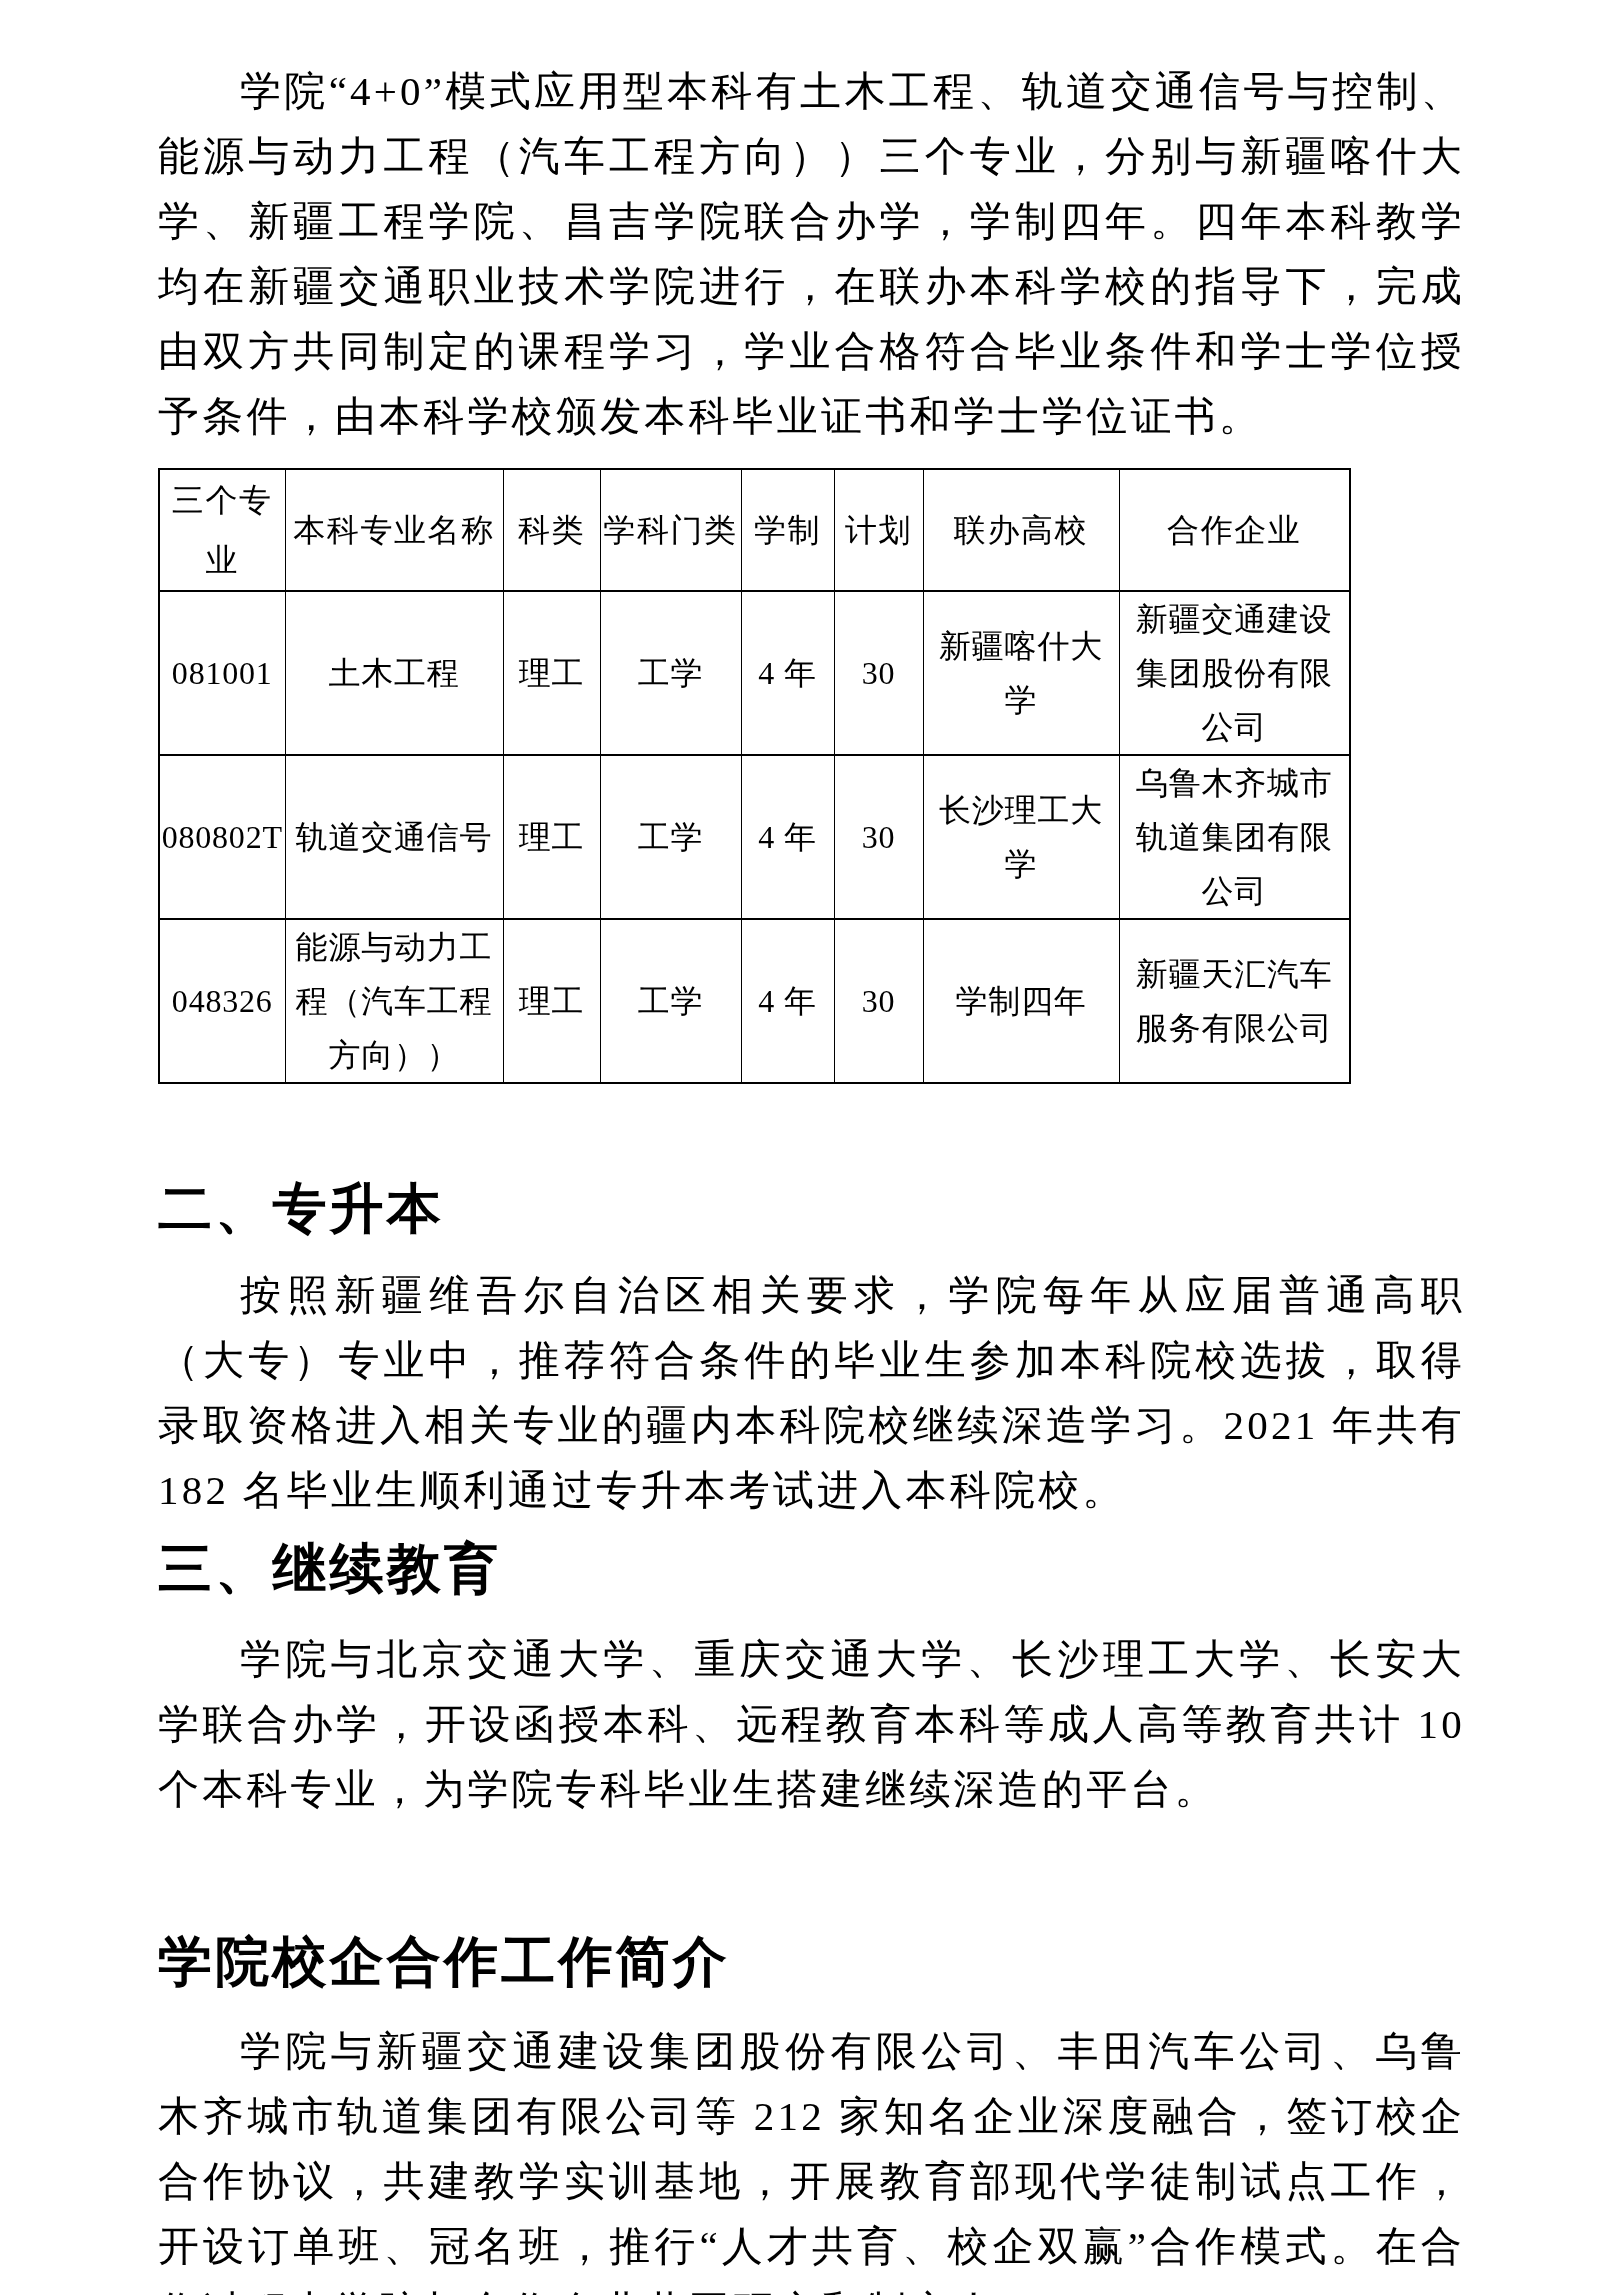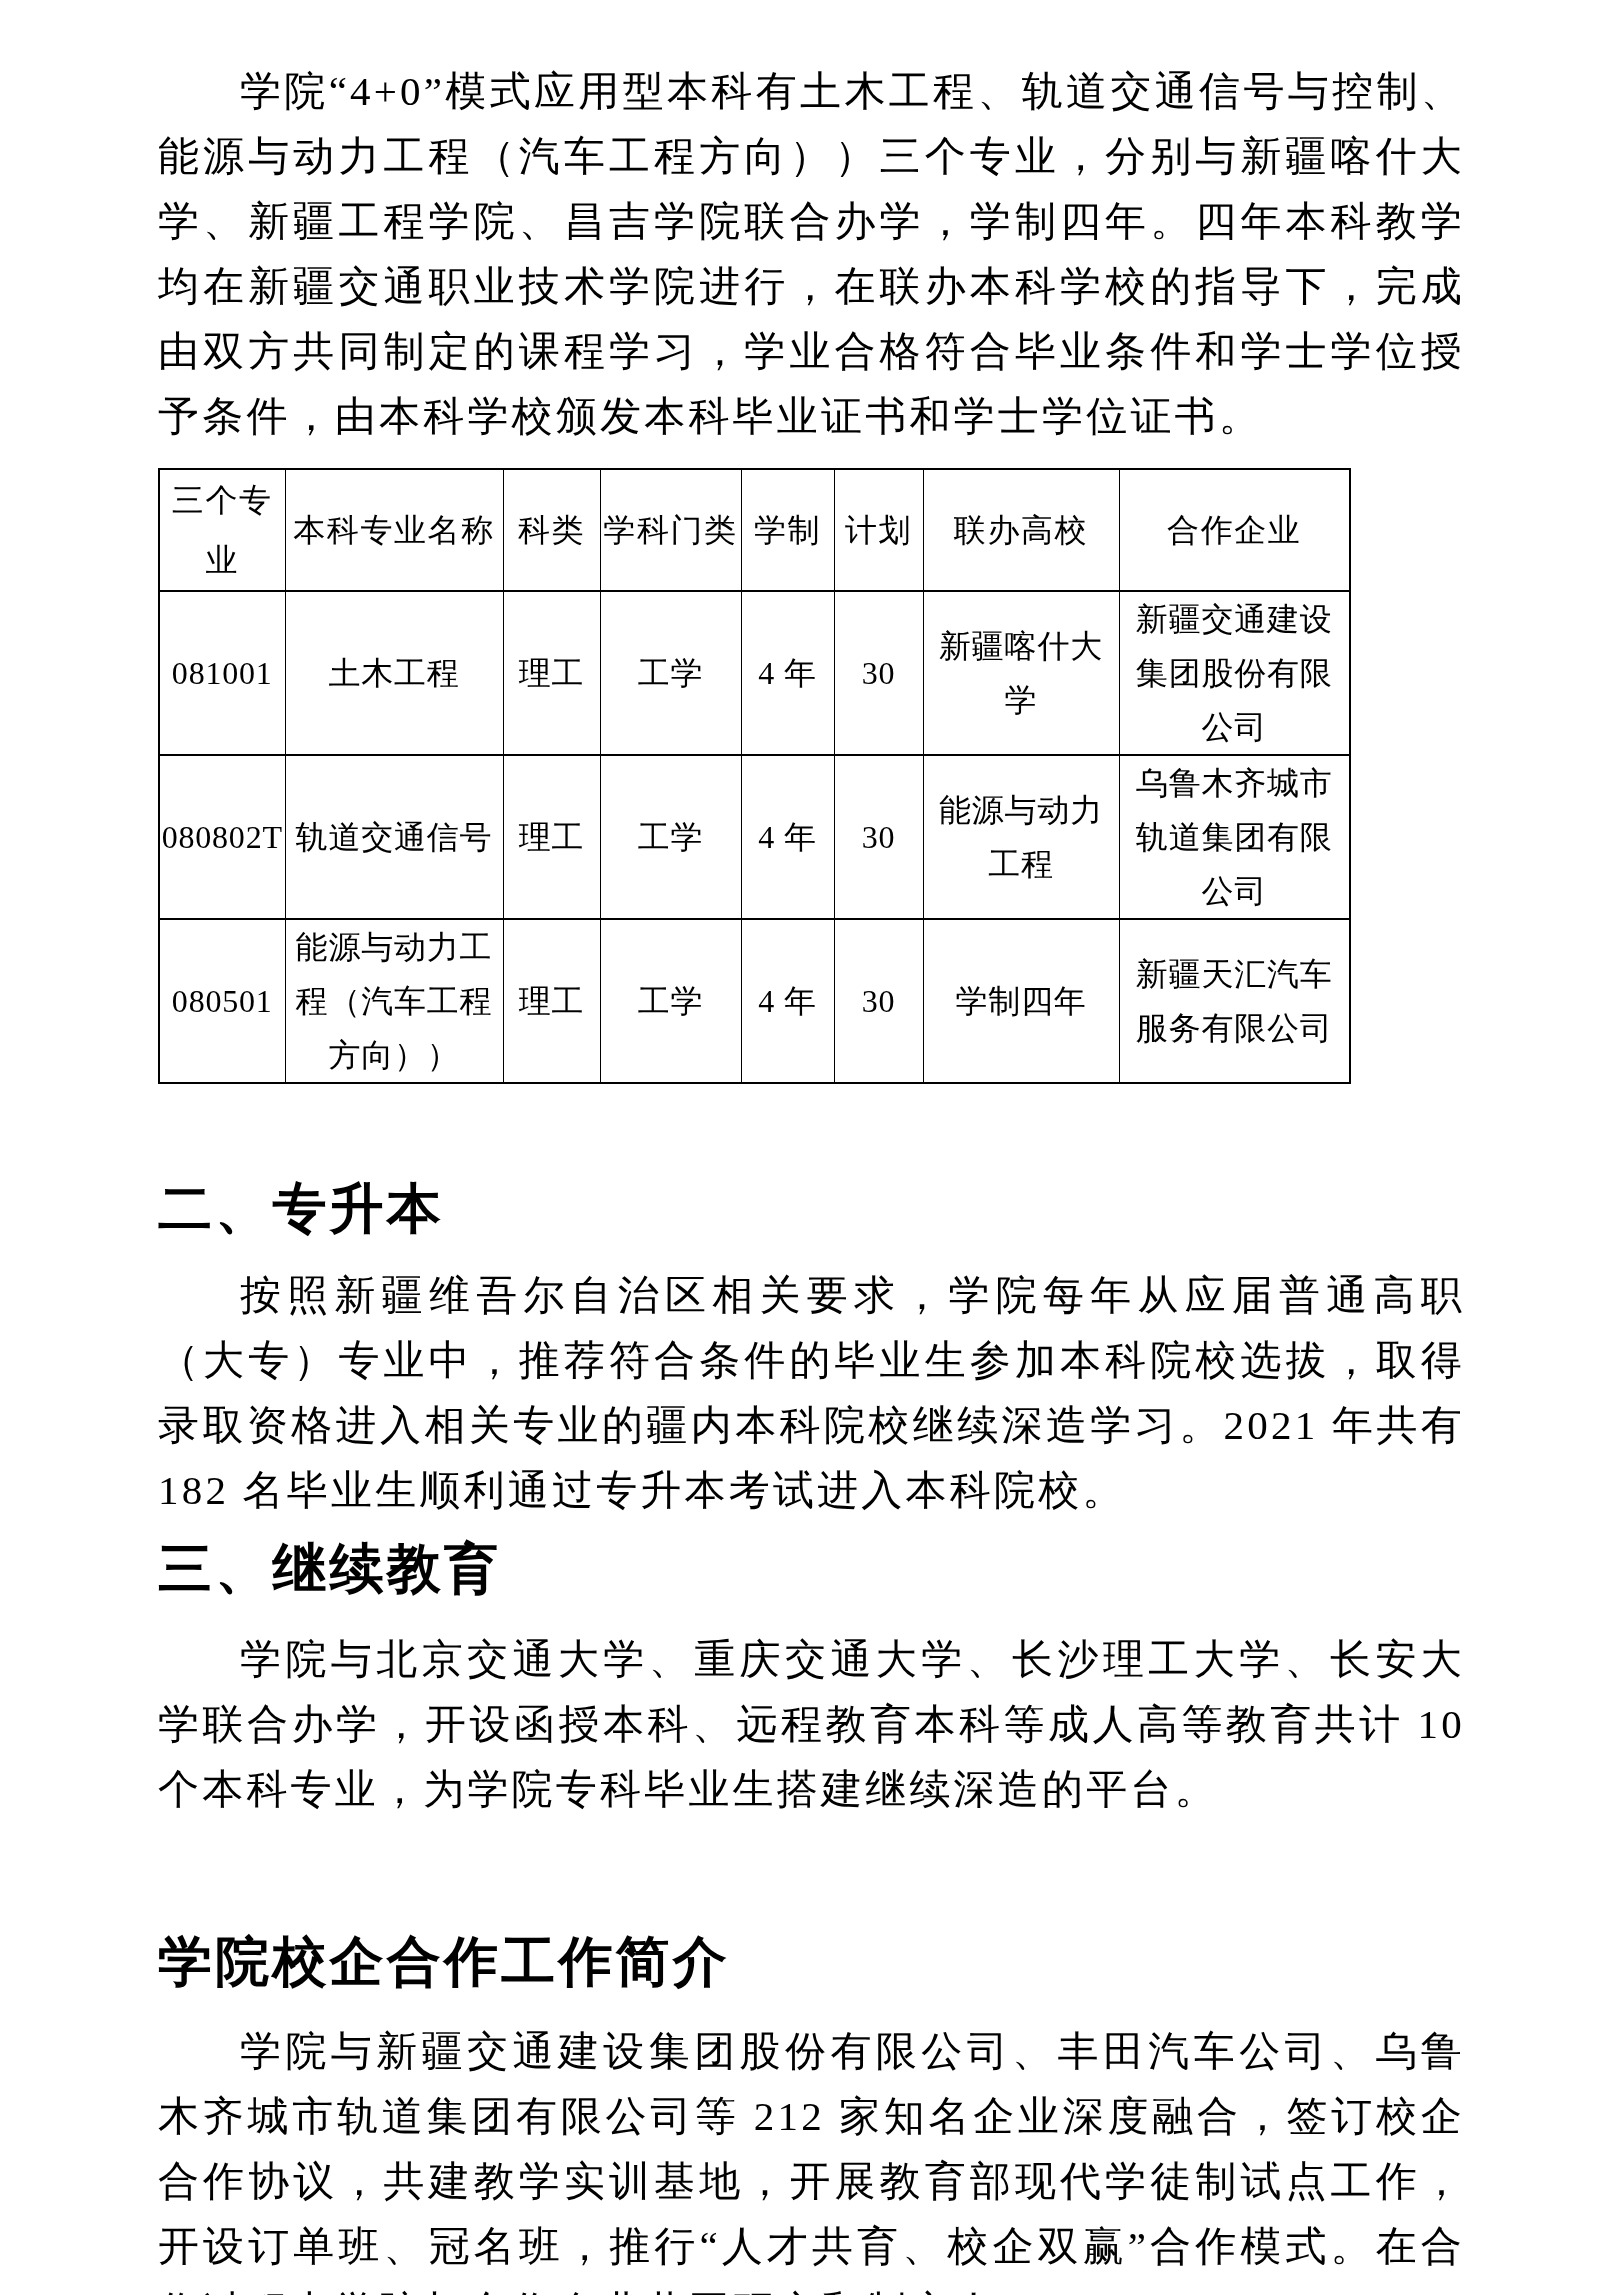--- a/index.html
+++ b/index.html
@@ -119,25 +119,25 @@
         <td>新疆喀什大学</td>
         <td>新疆交通建设集团股份有限公司</td>
       </tr>
       <tr class="data-row-2">
         <td>080802T</td>
         <td>轨道交通信号</td>
         <td>理工</td>
         <td>工学</td>
         <td>4 年</td>
         <td>30</td>
-        <td>能源与动力工程</td>
+        <td>长沙理工大学</td>
         <td>乌鲁木齐城市轨道集团有限公司</td>
       </tr>
       <tr class="data-row-3">
-        <td>080501</td>
+        <td>048326</td>
         <td class="small-text">能源与动力工程（汽车工程方向））</td>
         <td>理工</td>
         <td>工学</td>
         <td>4 年</td>
         <td>30</td>
         <td>学制四年</td>
         <td>新疆天汇汽车服务有限公司</td>
       </tr>
     </tbody>
   </table>

